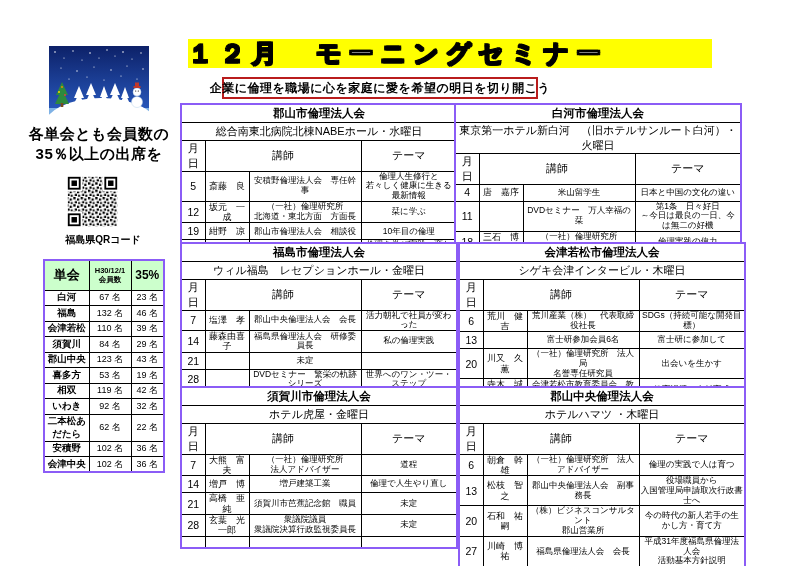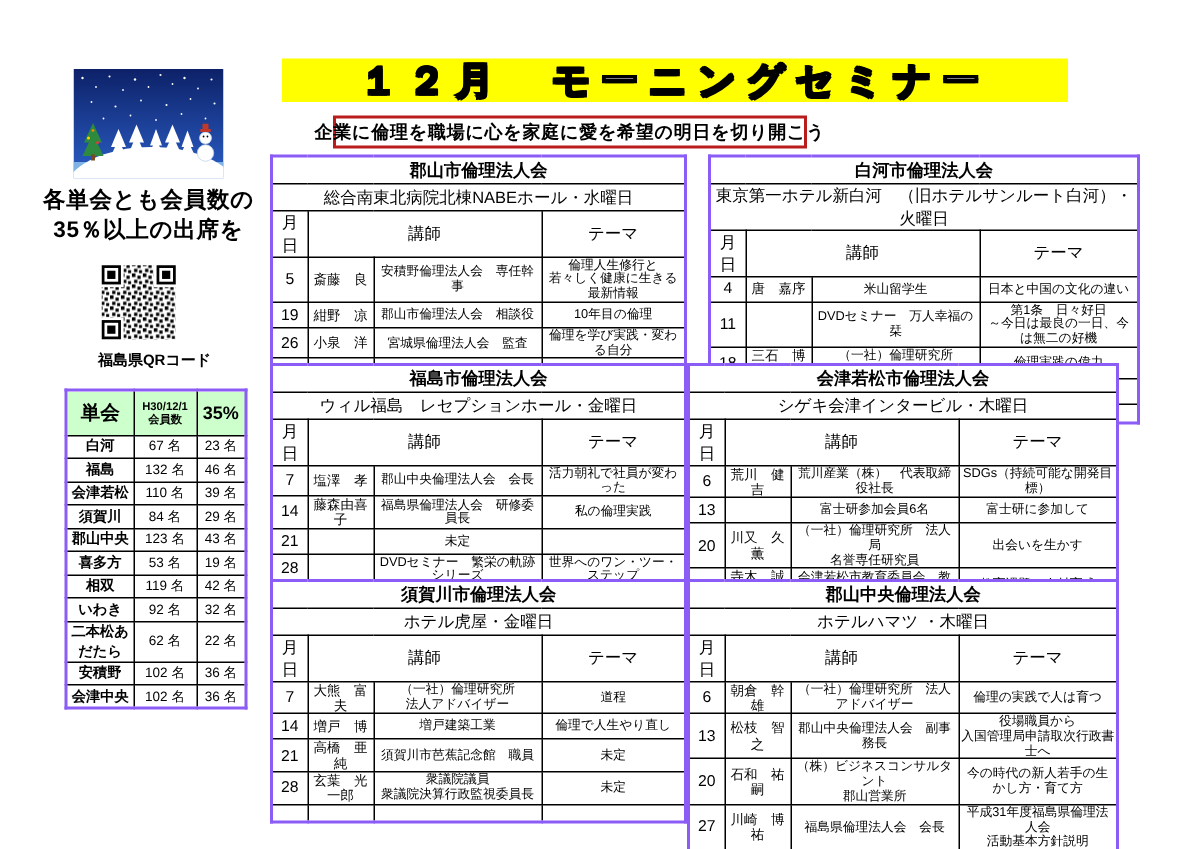--- a/index.html
+++ b/index.html
@@ -31,21 +31,21 @@
   .members .h-count  { font-size:7.5px; font-weight:bold; white-space:pre-line; line-height:1.2; }
   .members .h-pct    { font-size:12px; font-weight:bold; }
   .members tbody td { height:15.5px; font-size:9.5px; }
   .members tbody td.m-branch { font-weight:bold; font-size:9.5px; letter-spacing:0; }
   .members tbody td.m-count, .members tbody td.m-pct { font-size:9px; }
   .mc-branch { width:45px; } .mc-count { width:42px; } .mc-pct { width:33px; }
 
   
   .banner {
     position:absolute; left:188px; top:39px; width:524px; height:29px;
-    background:#ffff00; display:flex; align-items:center; justify-content:center;
+    background:#ffff00; display:flex; align-items:center; 
   }
   .banner .t {
     font-size:25px; font-weight:bold; letter-spacing:7px; white-space:nowrap;
     color:#fff; -webkit-text-stroke:1.4px #000;
     text-shadow:-1px -1px 0 #000, 1px -1px 0 #000, -1px 1px 0 #000, 1px 1px 0 #000;
   }
   .subtitle-box {
     position:absolute; left:222px; top:77px; width:316px; height:22px;
     border:2px solid #b91c1c; display:flex; align-items:center; justify-content:center;
     font-family:"Liberation Serif", serif; font-weight:bold; font-size:12px;
@@ -62,21 +62,21 @@
   .sched .t-title td { height:18px; font-size:11.5px; font-weight:bold; }
   .sched .t-venue td { height:18px; font-size:11px; }
   .sched .t-heads td { height:16px; font-size:11px; }
   .sched tbody td { height:17px; font-size:8.5px; line-height:1.15; white-space:pre-line; }
   .sched tbody td.cell-date { font-size:10.5px; }
   .sched tbody td.cell-name { font-size:9px; }
   .sched tbody tr:last-child td { height:12px; }
   .c-date { width:24px; } .c-name { width:44px; } .c-affil { width:112px; }
 
   .pos-t1 { left:180px; top:103px; width:278px; }
-  .pos-t2 { left:472px; top:103px; width:288px; }
+  .pos-t2 { left:454px; top:103px; width:288px; }
   .pos-t3 { left:180px; top:242px; width:278px; }
   .pos-t4 { left:458px; top:242px; width:288px; }
   .pos-t5 { left:180px; top:386px; width:278px; }
   .pos-t6 { left:458px; top:386px; width:288px; }
 </style>
 </head>
 <body>
 
 <div class="page">
 
@@ -277,20 +277,27 @@
     </thead>
     <tbody>
         <tr>
           <td class="cell-date">5</td>
           <td class="cell-name">斎藤　良</td>
           <td class="cell-affil">安積野倫理法人会　専任幹事</td>
           <td class="cell-theme">倫理人生修行と
 若々しく健康に生きる最新情報</td>
         </tr>
         <tr>
+          <td class="cell-date">12</td>
+          <td class="cell-name">坂元　一成</td>
+          <td class="cell-affil">（一社）倫理研究所
+北海道・東北方面　方面長</td>
+          <td class="cell-theme">栞に学ぶ</td>
+        </tr>
+        <tr>
           <td class="cell-date">19</td>
           <td class="cell-name">紺野　凉</td>
           <td class="cell-affil">郡山市倫理法人会　相談役</td>
           <td class="cell-theme">10年目の倫理</td>
         </tr>
         <tr>
           <td class="cell-date">26</td>
           <td class="cell-name">小泉　洋</td>
           <td class="cell-affil">宮城県倫理法人会　監査</td>
           <td class="cell-theme">倫理を学び実践・変わる自分</td>

